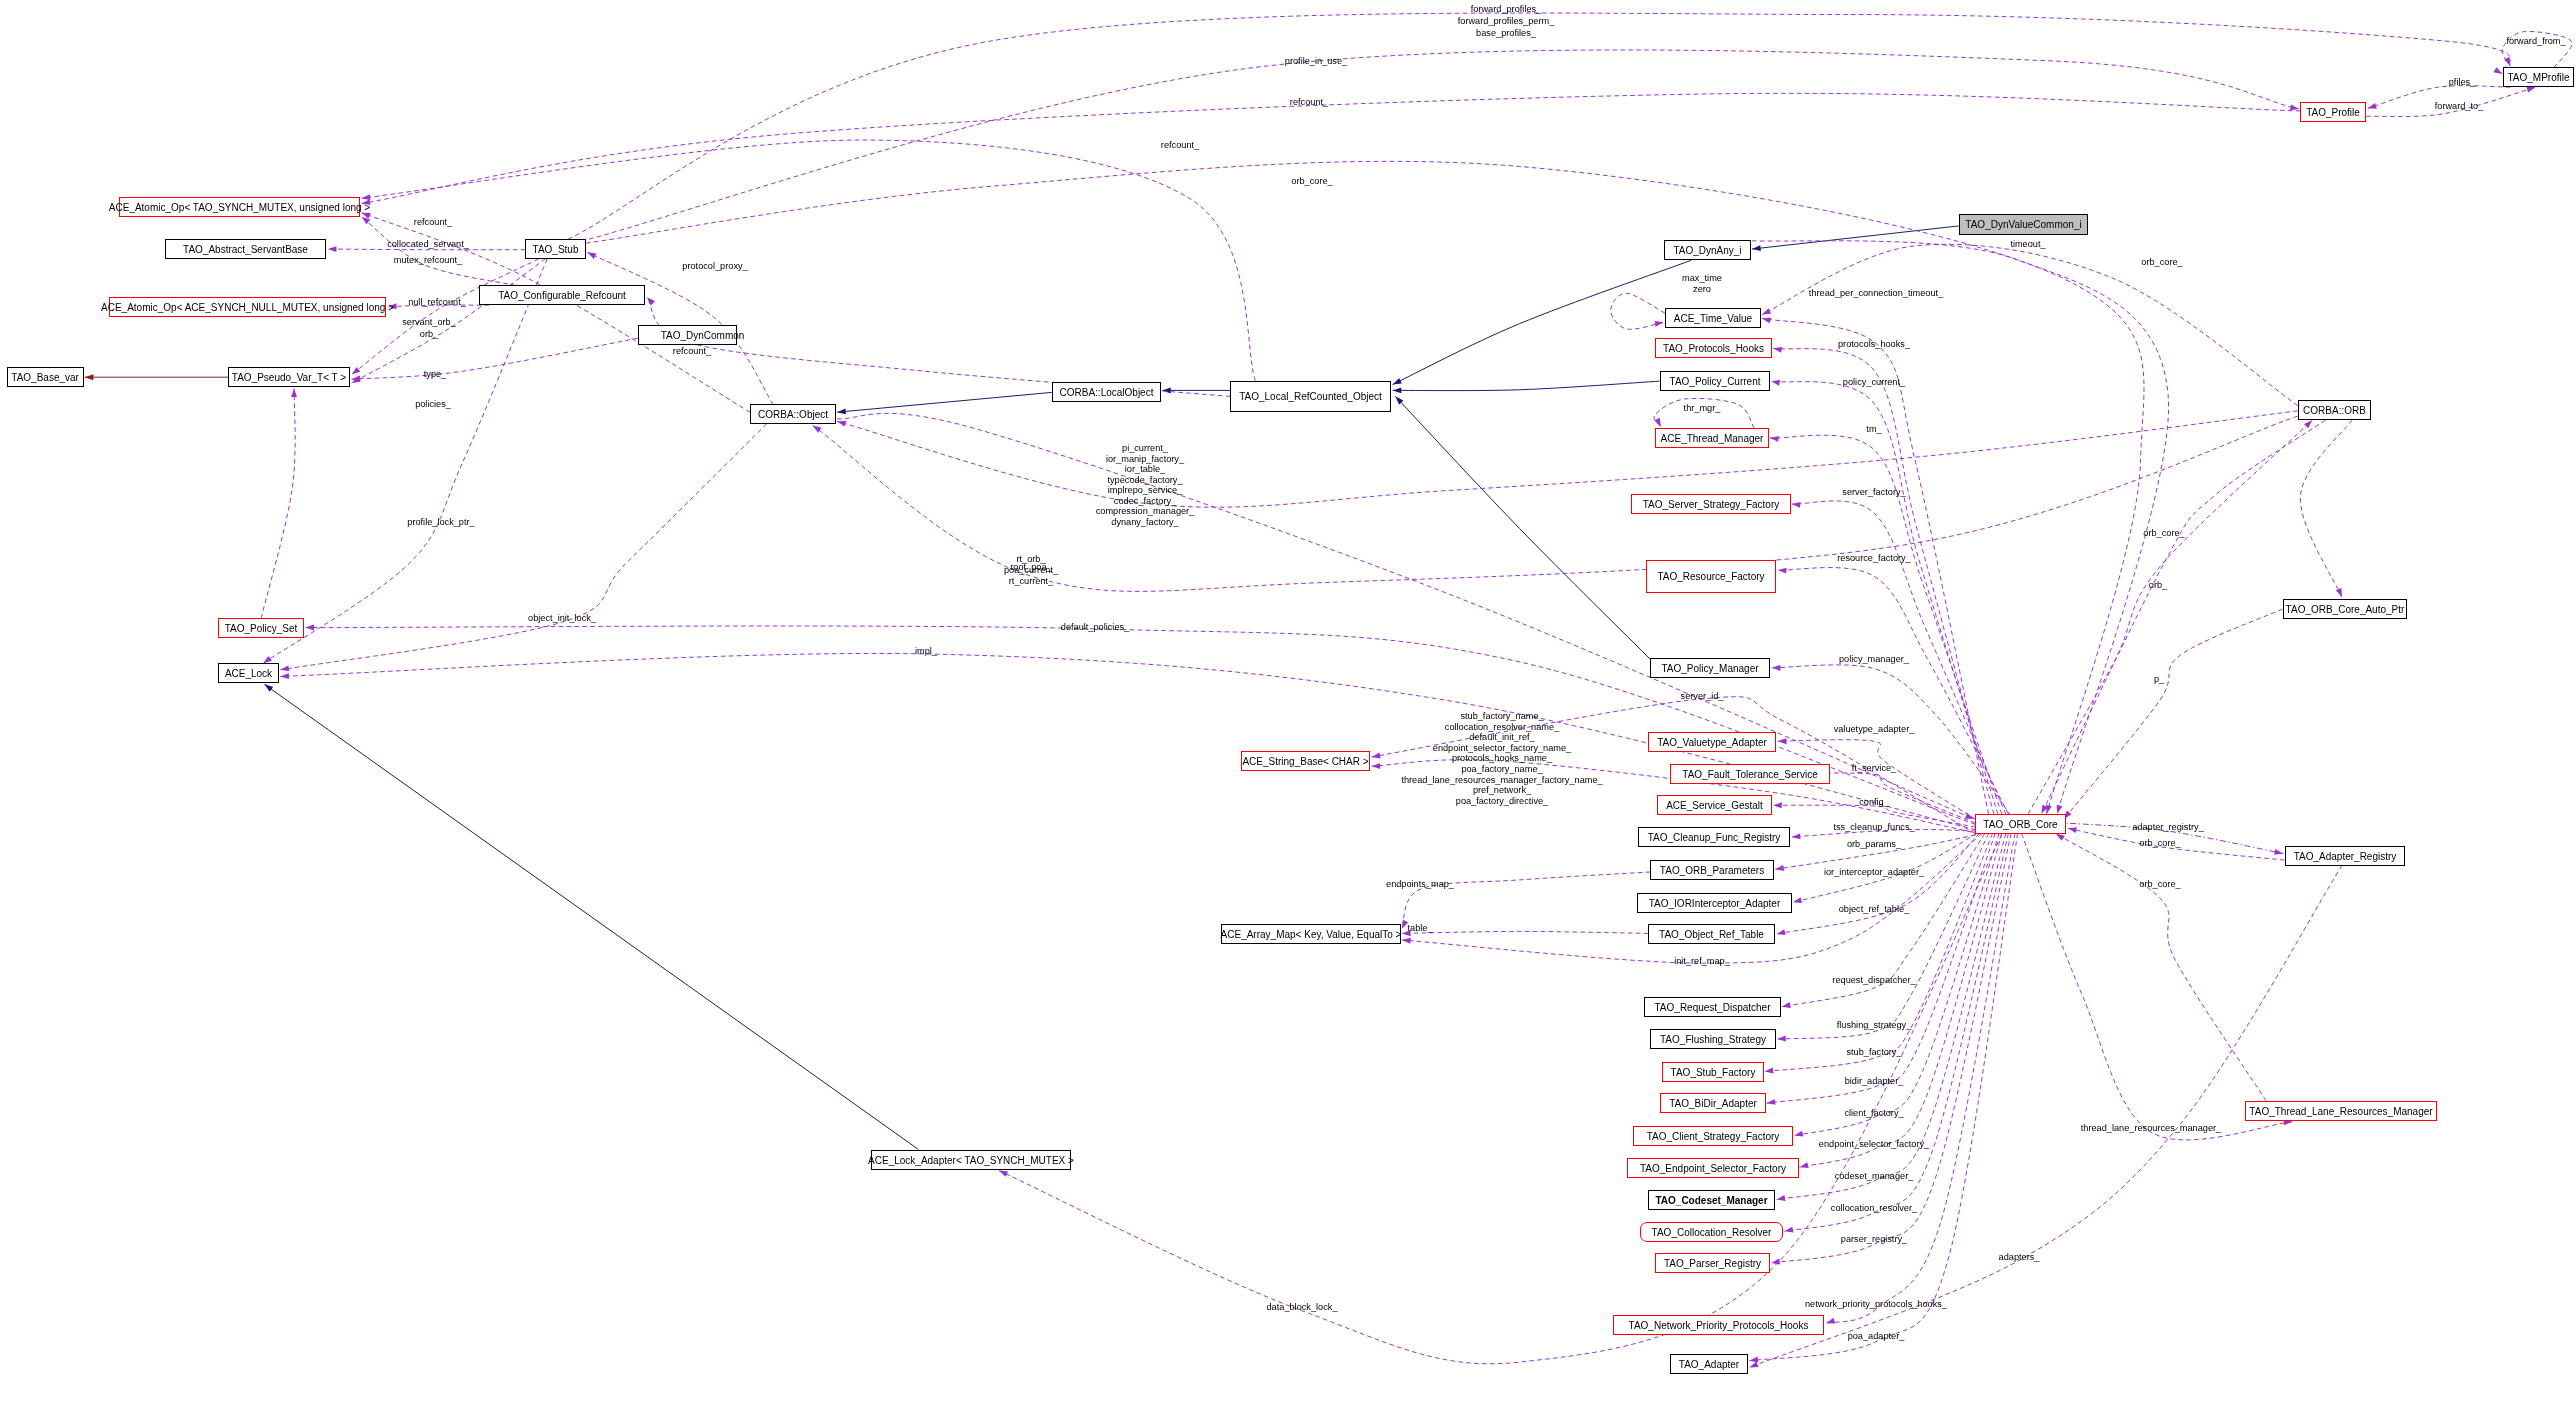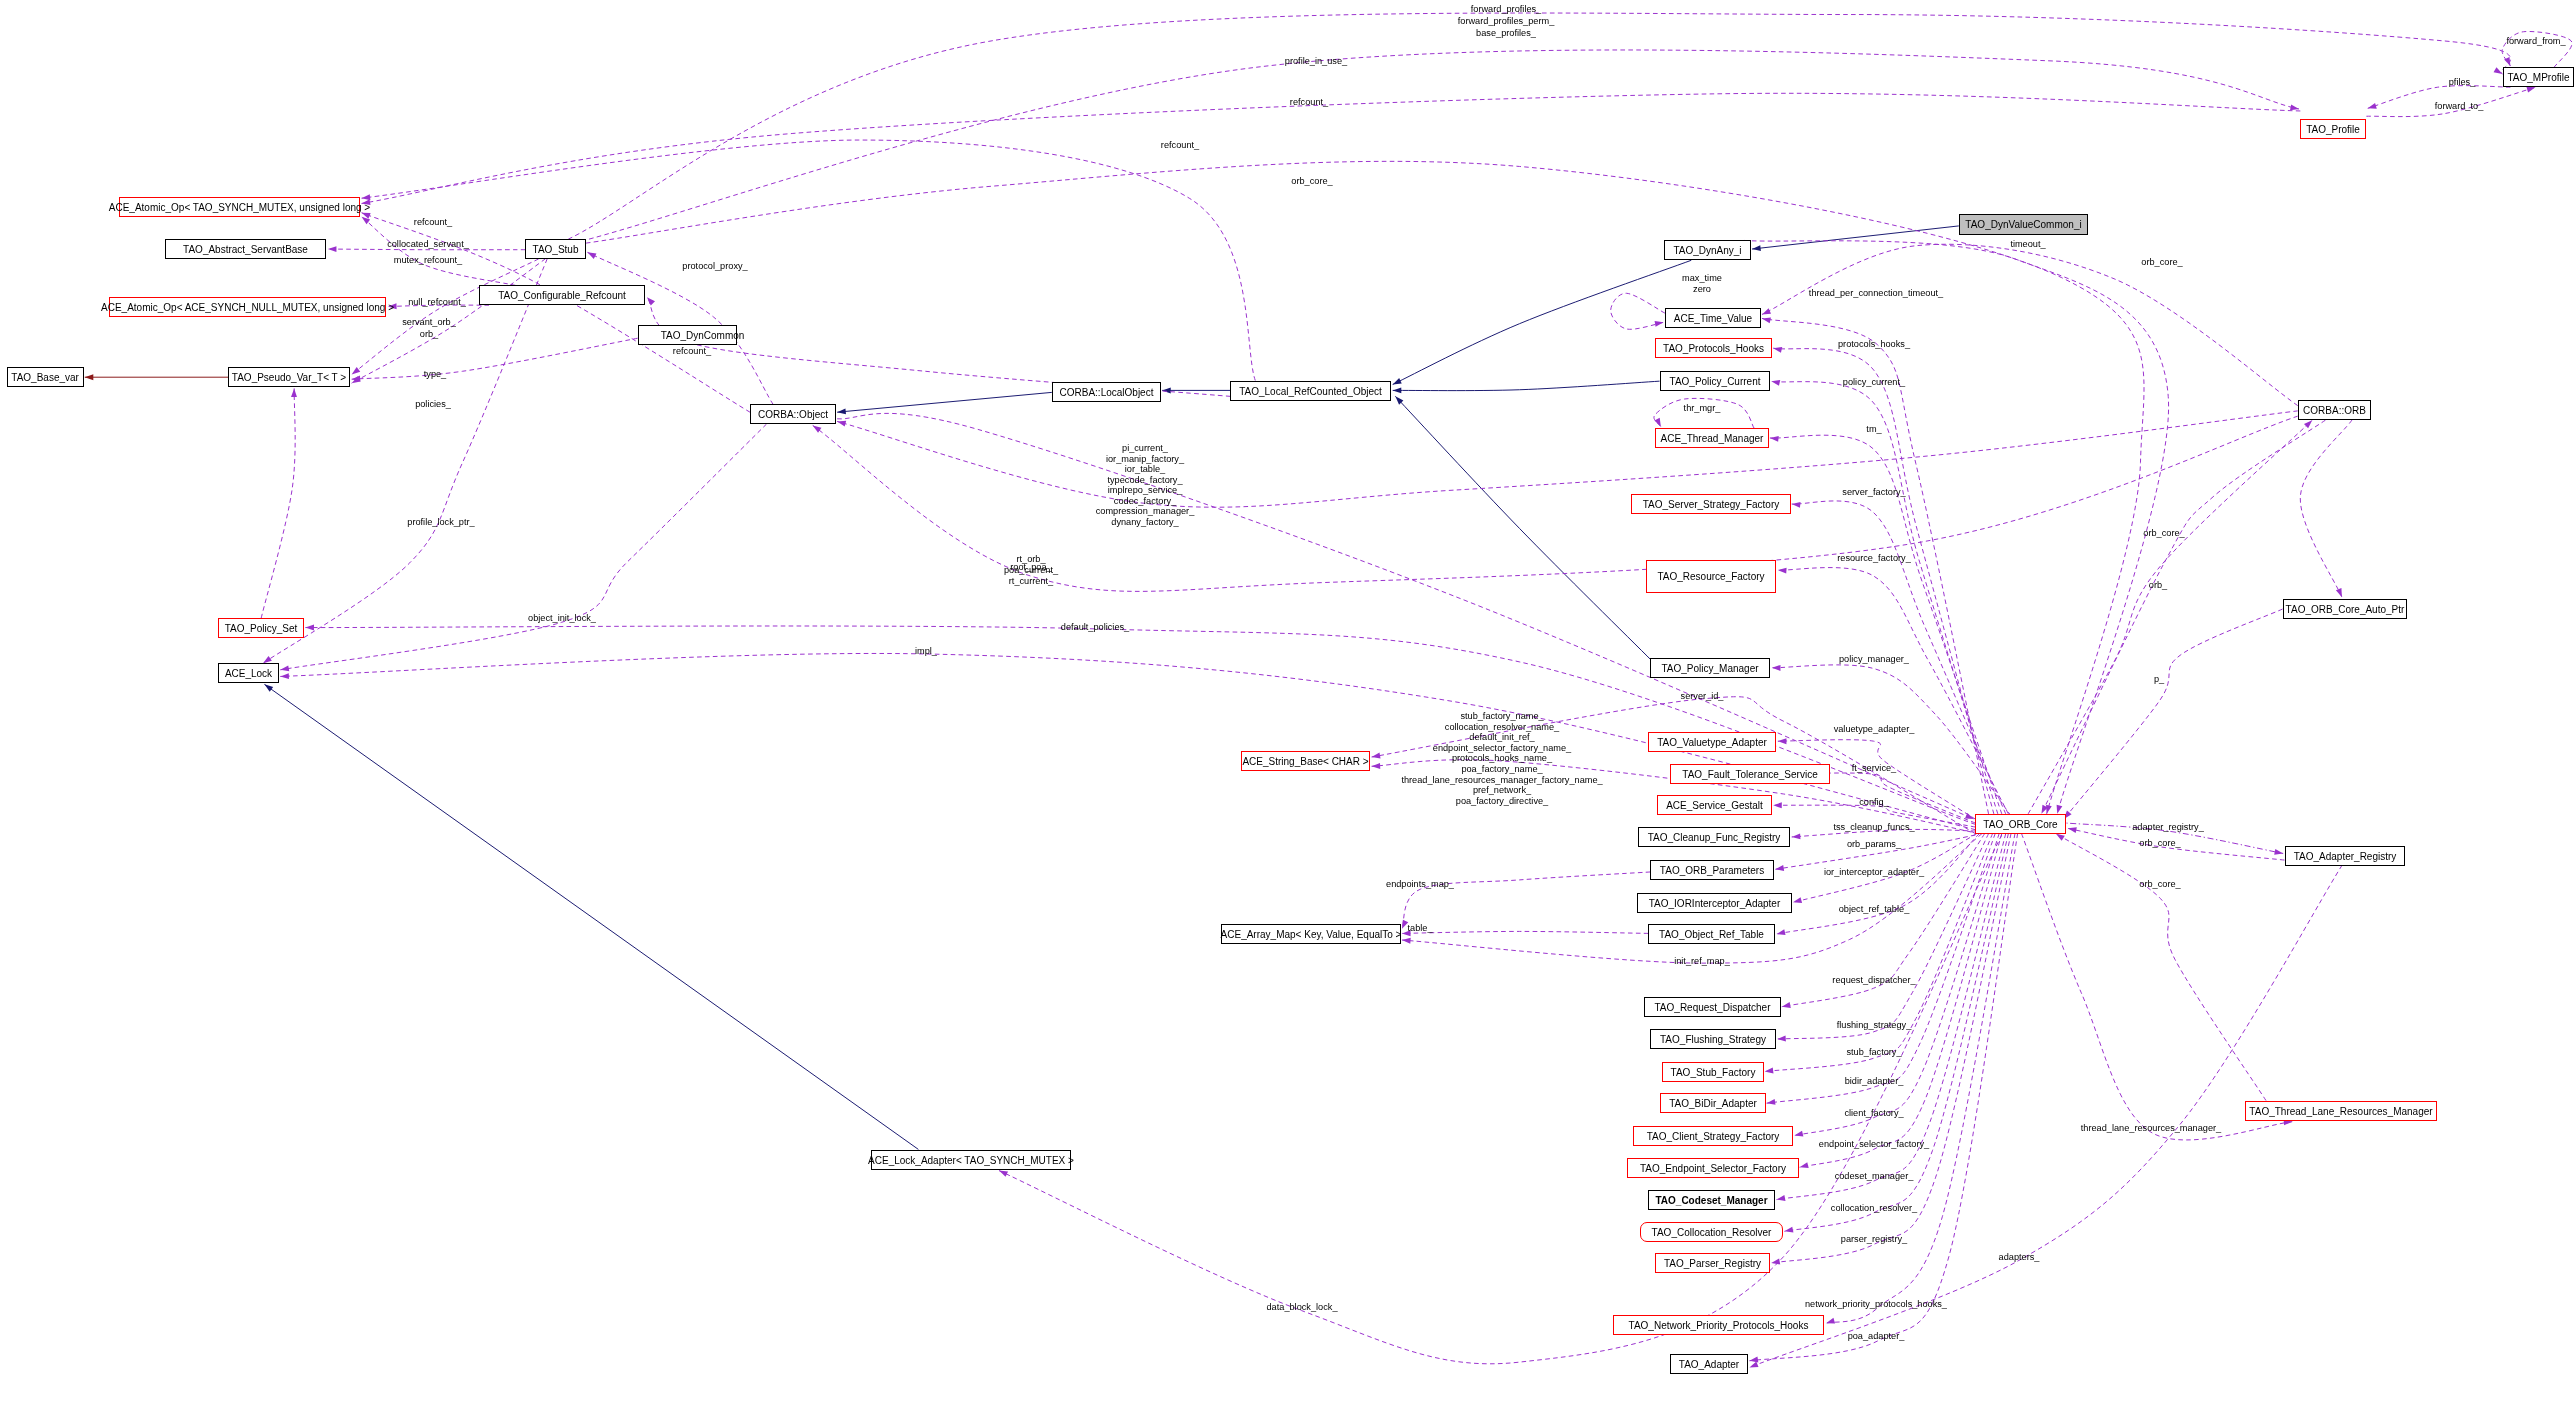--- a/index.html
+++ b/index.html
@@ -268,21 +268,21 @@
       <div class="node red" style="left: 119px; top: 197px; width: 241px; height: 20px;">ACE_Atomic_Op&lt; TAO_SYNCH_MUTEX, unsigned long &gt;</div>
       <div class="node" style="left: 165px; top: 239px; width: 161px; height: 20px;">TAO_Abstract_ServantBase</div>
       <div class="node" style="left: 525px; top: 239px; width: 61px; height: 20px;">TAO_Stub</div>
       <div class="node" style="left: 479px; top: 285px; width: 166px; height: 20px;">TAO_Configurable_Refcount</div>
       <div class="node red" style="left: 109px; top: 297px; width: 277px; height: 20px;">ACE_Atomic_Op&lt; ACE_SYNCH_NULL_MUTEX, unsigned long &gt;</div>
       <div class="node" style="left: 638px; top: 325px; width: 99px; height: 20px; padding-left: 30px;">TAO_DynCommon</div>
       <div class="node" style="left: 6.6px; top: 367px; width: 77px; height: 20px;">TAO_Base_var</div>
       <div class="node" style="left: 228px; top: 367px; width: 122px; height: 20px;">TAO_Pseudo_Var_T&lt; T &gt;</div>
       <div class="node" style="left: 750px; top: 404px; width: 86px; height: 20px;">CORBA::Object</div>
       <div class="node" style="left: 1052px; top: 382px; width: 109px; height: 20px;">CORBA::LocalObject</div>
-      <div class="node" style="left: 1230px; top: 381px; width: 161px; height: 20px;">TAO_Local_RefCounted_Object</div>
+      <div class="node" style="left: 1230px; top: 381px; width: 161px; height: 31px;">TAO_Local_RefCounted_Object</div>
       <div class="node" style="left: 1664px; top: 240px; width: 87px; height: 20px;">TAO_DynAny_i</div>
       <div class="node gray" style="left: 1959px; top: 214px; width: 129px; height: 21px;">TAO_DynValueCommon_i</div>
       <div class="node" style="left: 1665px; top: 308px; width: 96px; height: 20px;">ACE_Time_Value</div>
       <div class="node red" style="left: 1655px; top: 338px; width: 117px; height: 20px;">TAO_Protocols_Hooks</div>
       <div class="node" style="left: 1660px; top: 371px; width: 110px; height: 20px;">TAO_Policy_Current</div>
       <div class="node red" style="left: 1655px; top: 428px; width: 114px; height: 20px;">ACE_Thread_Manager</div>
       <div class="node red" style="left: 1631px; top: 494px; width: 160px; height: 20px;">TAO_Server_Strategy_Factory</div>
       <div class="node red" style="left: 1646px; top: 560px; width: 130px; height: 33px;">TAO_Resource_Factory</div>
       <div class="node" style="left: 1650px; top: 658px; width: 120px; height: 20px;">TAO_Policy_Manager</div>
       <div class="node red" style="left: 1648px; top: 732px; width: 128px; height: 20px;">TAO_Valuetype_Adapter</div>
@@ -306,17 +306,17 @@
       <div class="node red" style="left: 1975px; top: 814px; width: 91px; height: 20px;">TAO_ORB_Core</div>
       <div class="node" style="left: 2298px; top: 400px; width: 73px; height: 20px;">CORBA::ORB</div>
       <div class="node" style="left: 2283px; top: 599px; width: 124px; height: 20px;">TAO_ORB_Core_Auto_Ptr</div>
       <div class="node" style="left: 2285px; top: 846px; width: 120px; height: 20px;">TAO_Adapter_Registry</div>
       <div class="node red" style="left: 2245px; top: 1101px; width: 192px; height: 20px;">TAO_Thread_Lane_Resources_Manager</div>
       <div class="node red" style="left: 218px; top: 618px; width: 86px; height: 20px;">TAO_Policy_Set</div>
       <div class="node" style="left: 218px; top: 663px; width: 61px; height: 20px;">ACE_Lock</div>
       <div class="node red" style="left: 1241px; top: 751px; width: 129px; height: 20px;">ACE_String_Base&lt; CHAR &gt;</div>
       <div class="node" style="left: 1221px; top: 924px; width: 180px; height: 20px;">ACE_Array_Map&lt; Key, Value, EqualTo &gt;</div>
       <div class="node" style="left: 871px; top: 1150px; width: 200px; height: 20px;">ACE_Lock_Adapter&lt; TAO_SYNCH_MUTEX &gt;</div>
-      <div class="node red" style="left: 2300px; top: 102px; width: 66px; height: 20px; margin-top: 17px;">TAO_Profile</div>
+      <div class="node red" style="left: 2300px; top: 102px; width: 66px; height: 20px;">TAO_Profile</div>
       <div class="node" style="left: 2503px; top: 67px; width: 71px; height: 20px;">TAO_MProfile</div>
     </div>
 </div>
 
 
 </body></html>

